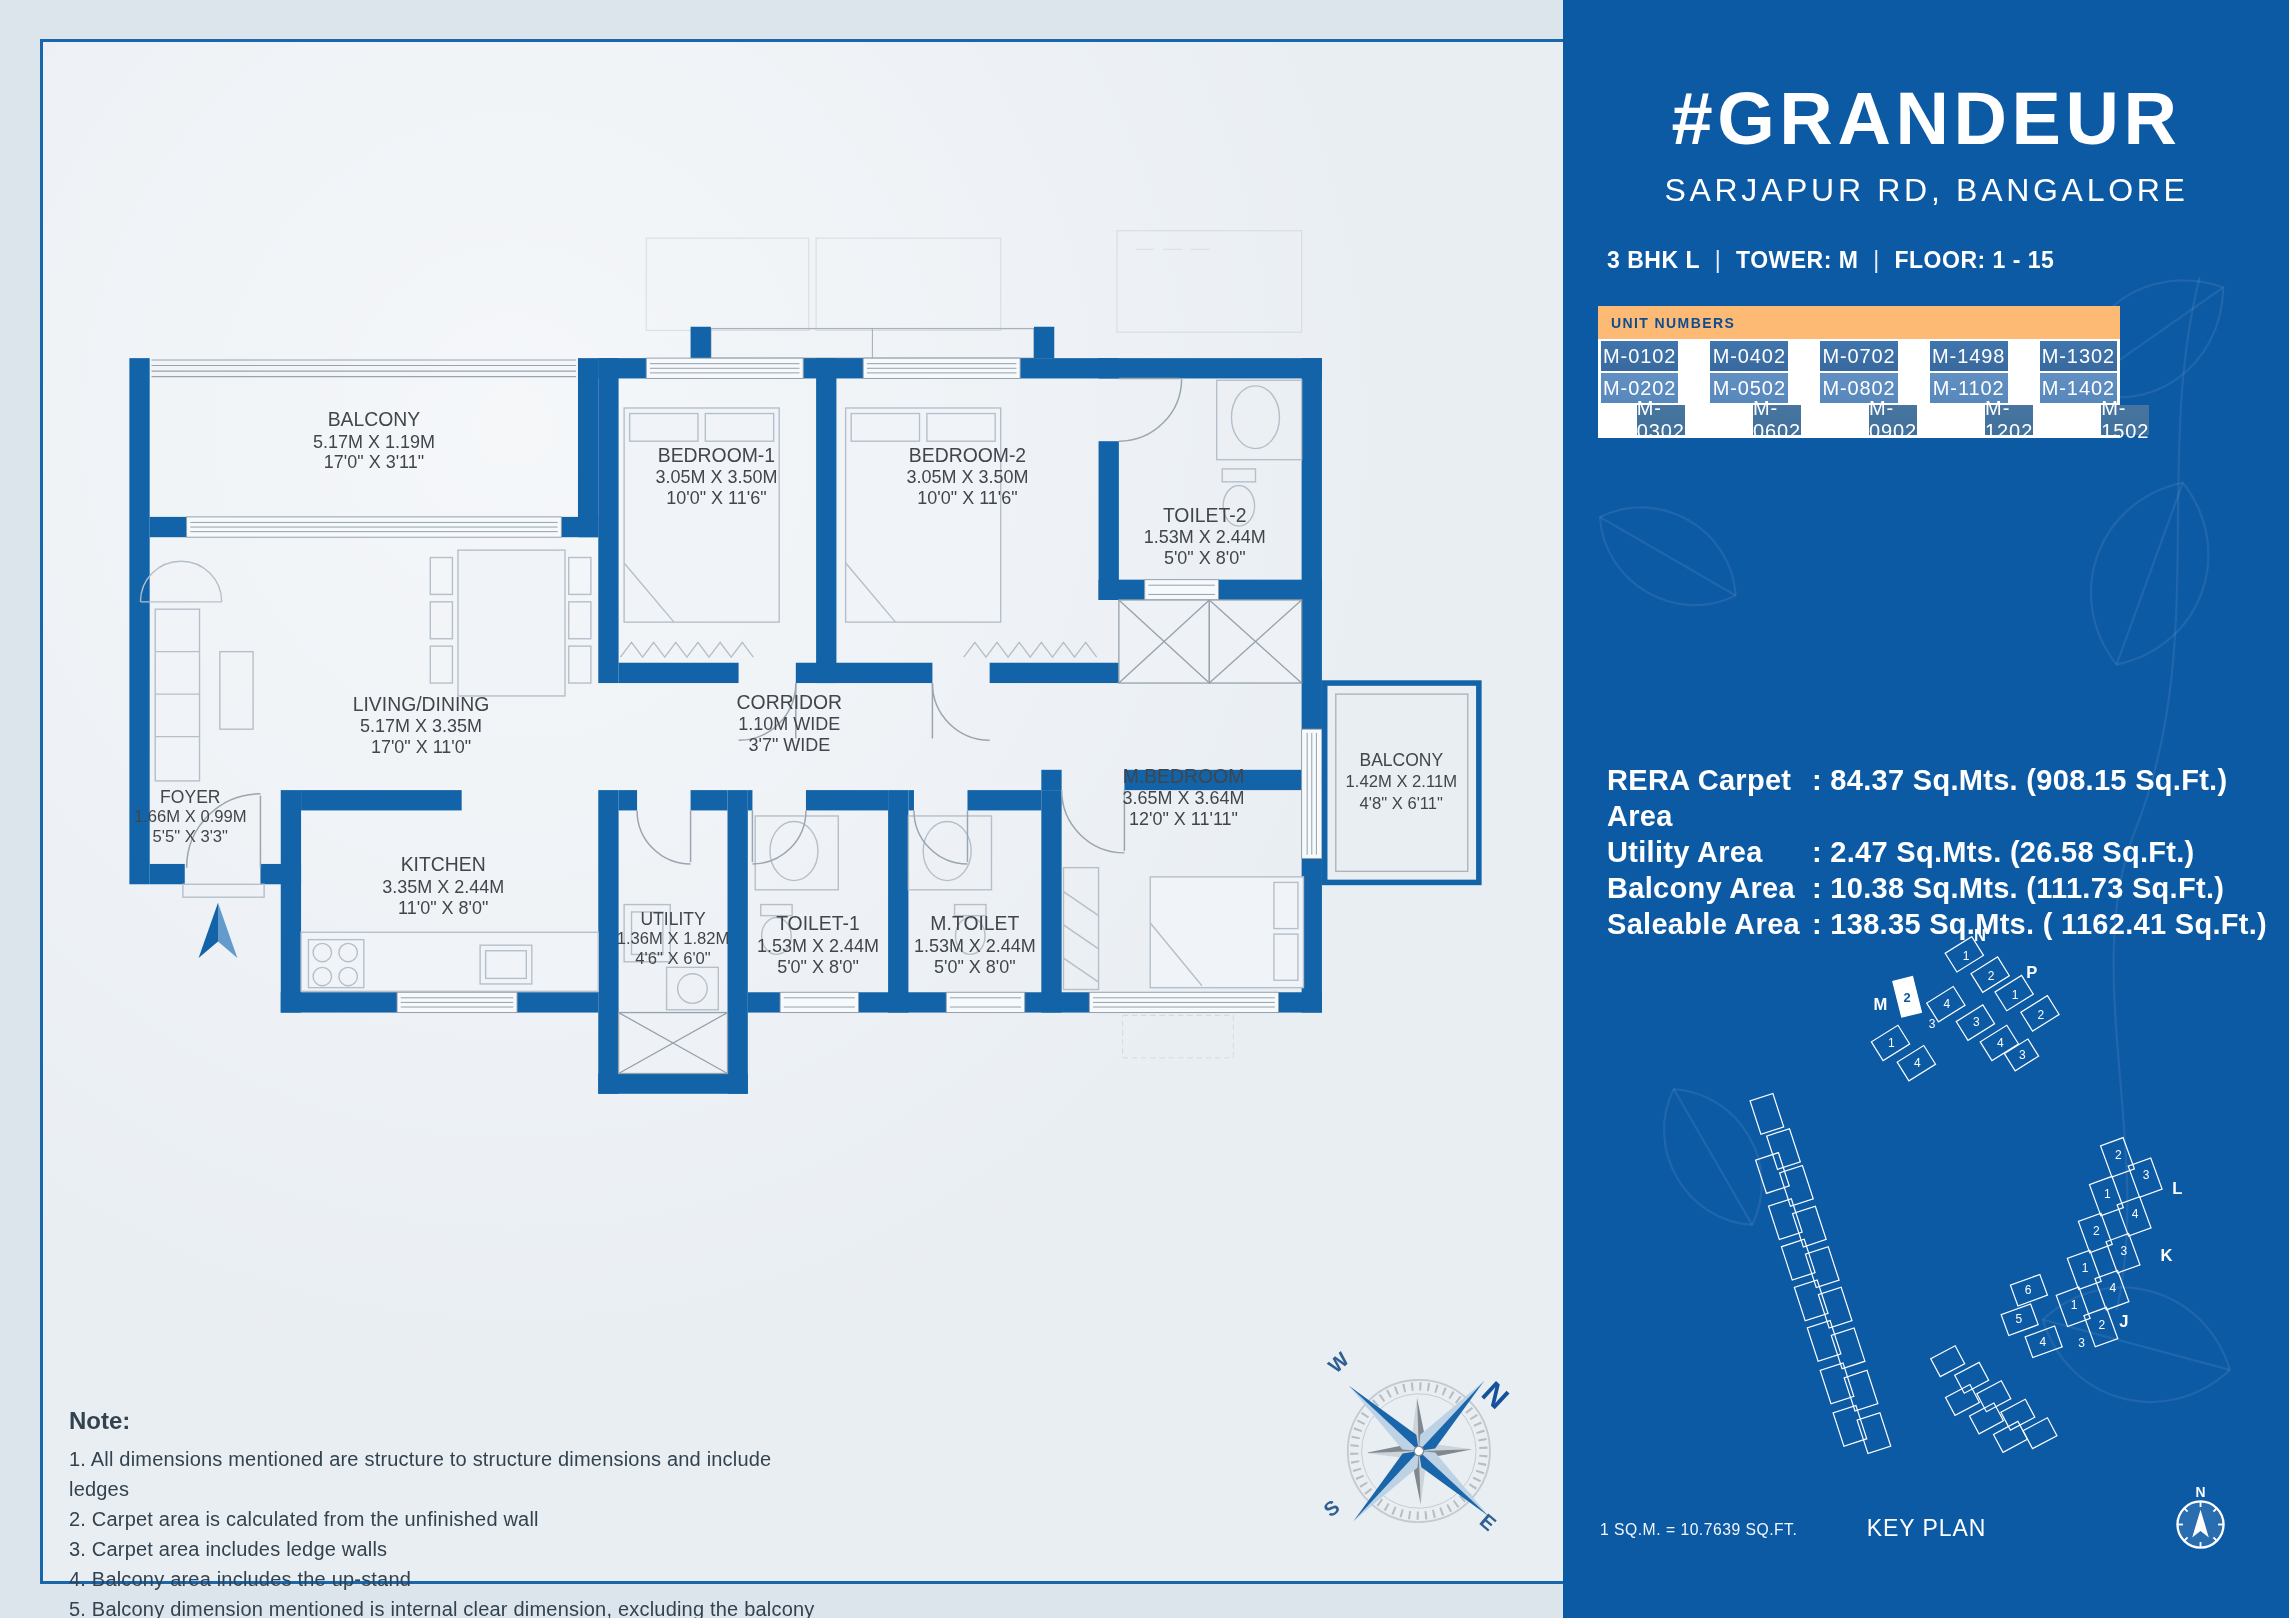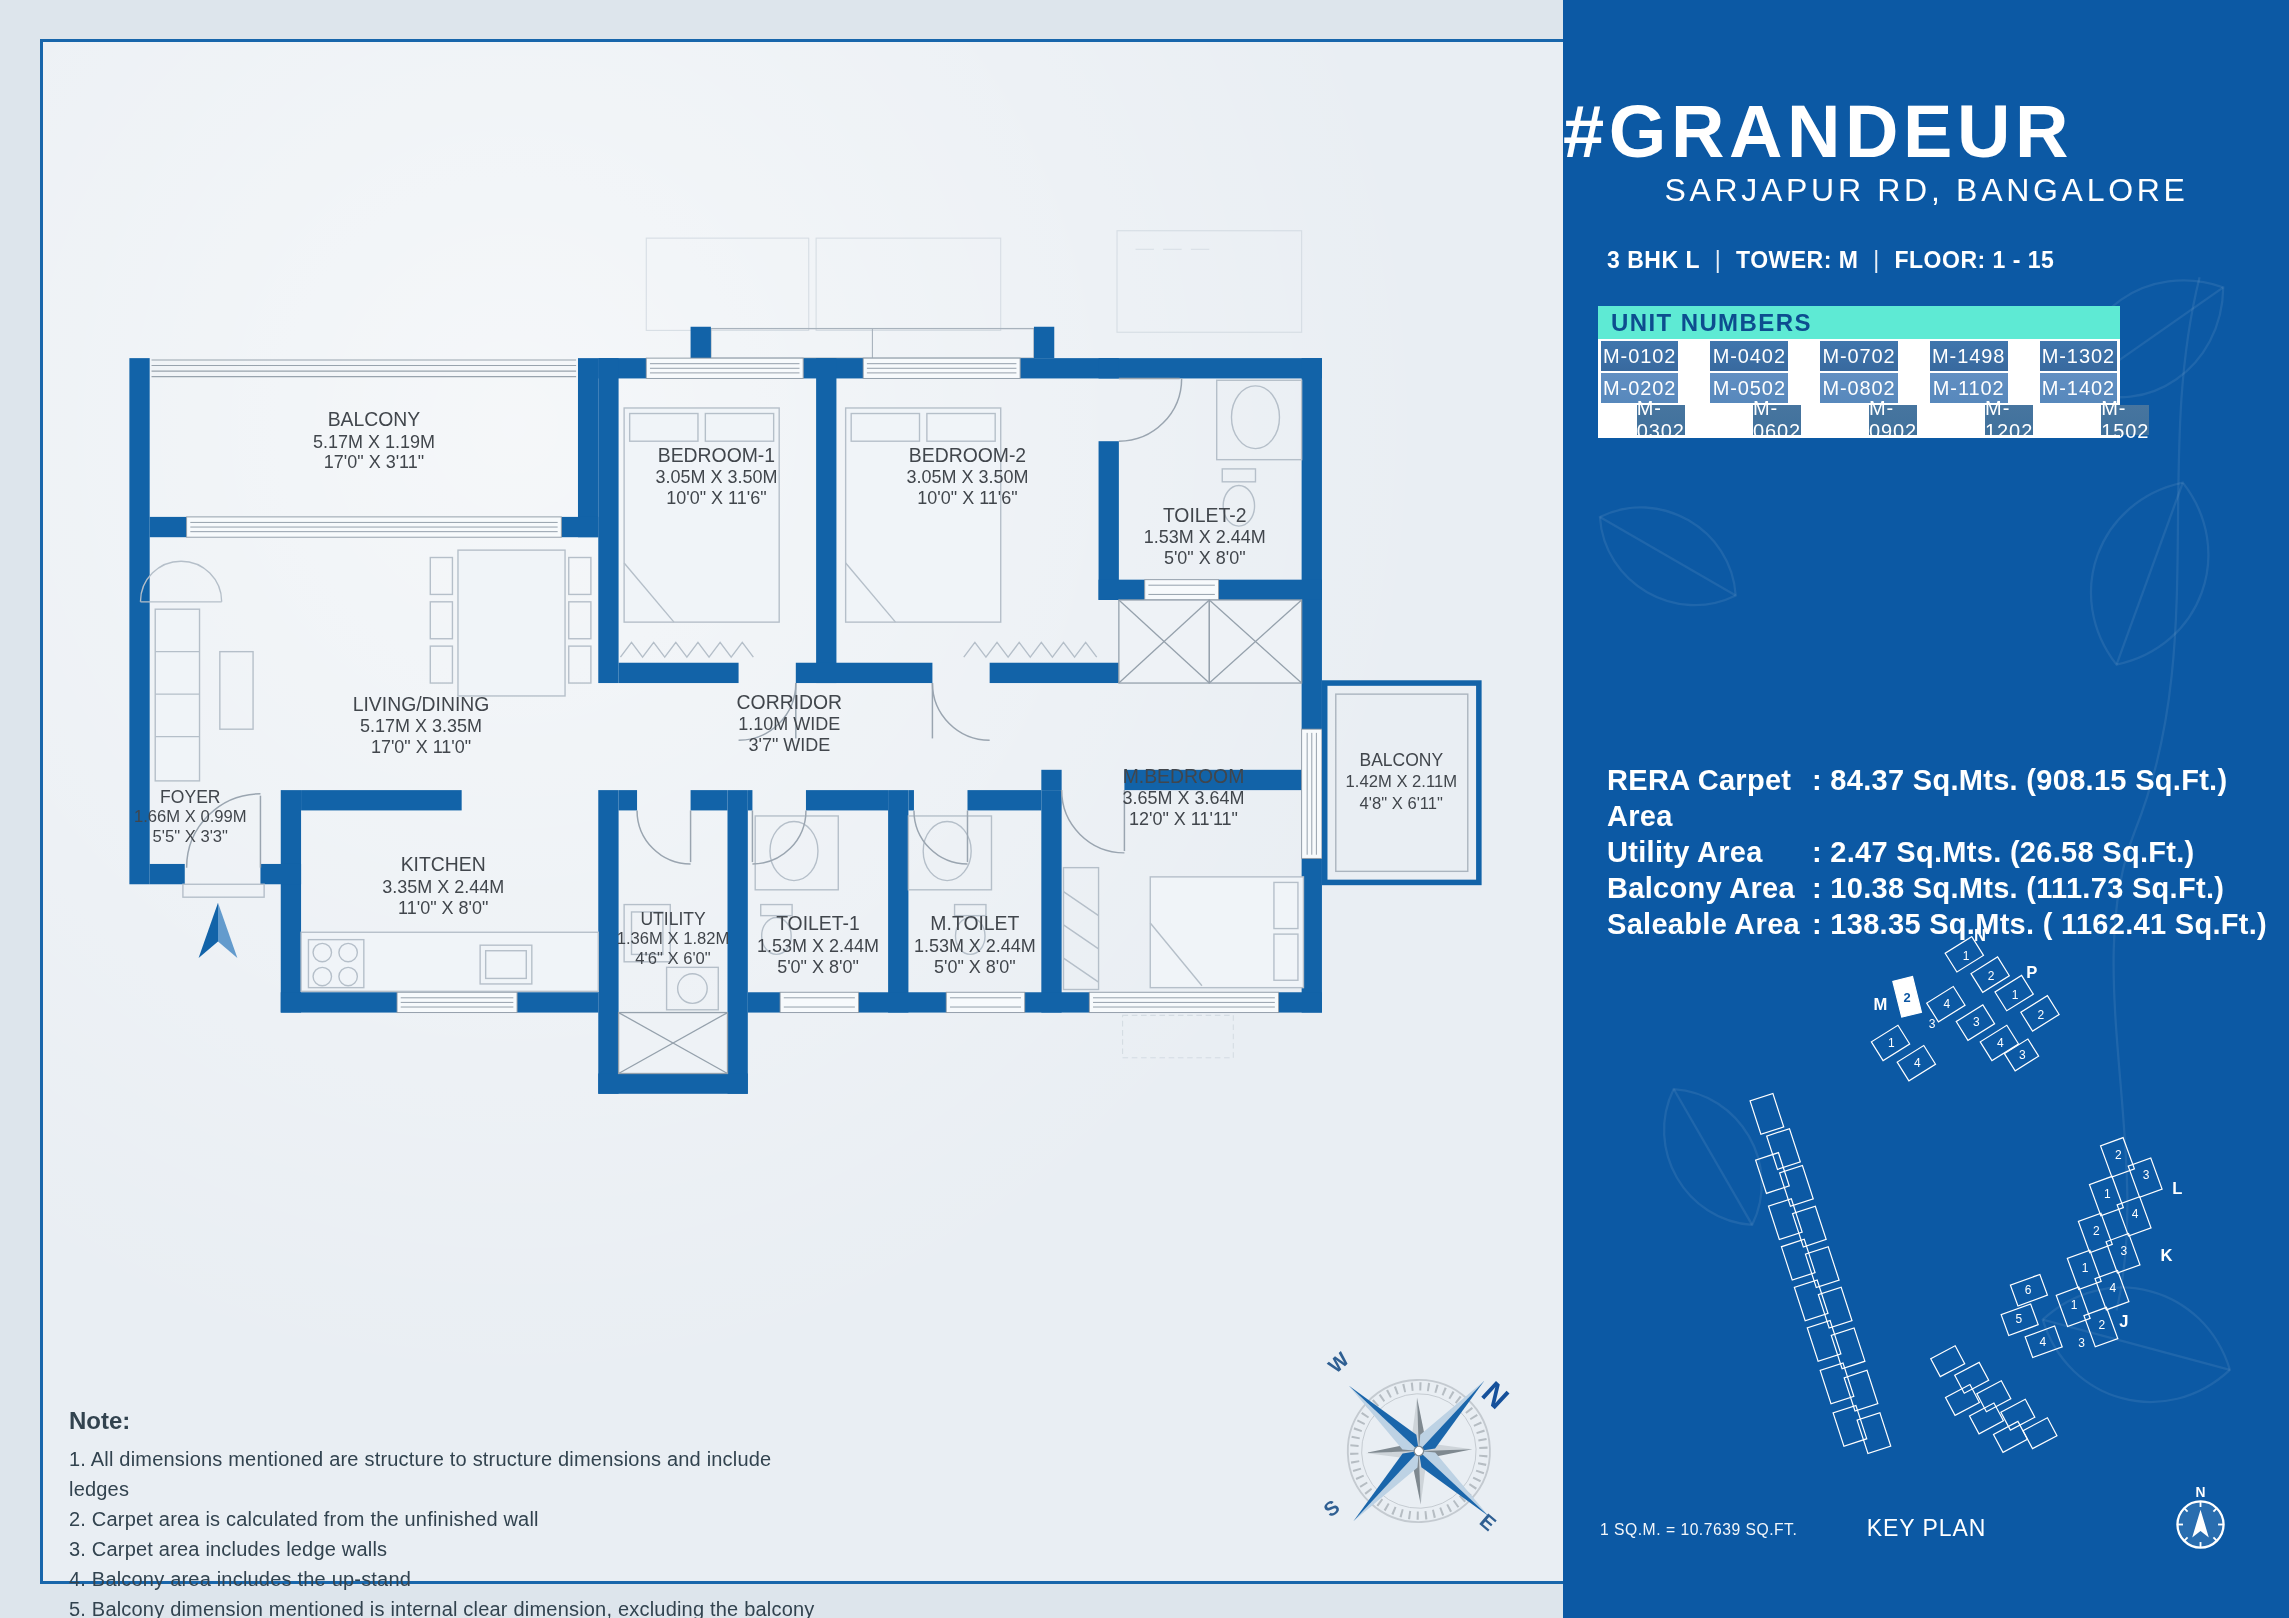--- a/index.html
+++ b/index.html
@@ -18,27 +18,27 @@
       radial-gradient(ellipse at 30% 25%, rgba(255,255,255,.55), rgba(255,255,255,0) 60%),
       #e9eef3;
   }
   .plan-svg{position:absolute;left:0;top:0;}
   .note{position:absolute;left:69px;top:1407px;color:#32434f;width:757px;}
   .note-heading{font-size:24px;font-weight:700;margin-bottom:9.2px;}
   .note-item{font-size:20px;font-weight:400;line-height:30px;letter-spacing:0.2px;}
   
   .panel{position:absolute;left:1563px;top:0;width:727px;height:1619px;background:#0c59a4;color:#fff;}
   .panel-svg{position:absolute;left:0;top:0;}
-  .title{position:absolute;left:0;top:76px;width:100%;font-size:74px;font-weight:800;letter-spacing:4.6px;margin-top:13px;}
+  .title{position:absolute;left:0;top:76px;width:100%;text-align:center;font-size:74px;font-weight:800;letter-spacing:4.6px;}
   .subtitle{position:absolute;left:0;top:172px;width:100%;text-align:center;font-size:32px;font-weight:500;letter-spacing:3.7px;}
   .spec{position:absolute;left:44px;top:247px;font-size:23px;font-weight:700;letter-spacing:0.5px;display:flex;align-items:center;}
   .spec .sep{font-weight:300;margin:0 14.8px;opacity:.9;}
   .unit-table{position:absolute;left:35px;top:306px;width:522px;background:#ffffff;padding-bottom:2.8px;}
   .unit-table .ut-header{height:33px;display:flex;align-items:center;padding-left:13px;
-    color:#0d4d8f;font-size:24px;font-weight:700;letter-spacing:1.4px;background:#5eead4;}
+    color:#0d4d8f;font-size:14px;font-weight:700;letter-spacing:1.4px;background:#fdba74;}
   .ut-row{display:grid;grid-template-columns:repeat(5,1fr);grid-gap:2.8px;margin:0 2.8px 0 2.8px;border-top:2.8px solid #fff;gap:32px;}
   .ut-cell{height:30px;display:flex;align-items:center;justify-content:center;
     color:#fff;font-size:20px;font-weight:500;letter-spacing:0.9px;}
   .ut-row.r0 .ut-cell{background:linear-gradient(#4076ad,#38699e);}
   .ut-row.r1 .ut-cell{background:linear-gradient(#618fc2,#5788bc);}
   .ut-row.r2 .ut-cell{background:linear-gradient(#47759f,#40719c);margin-left:36px;}
   .areas{position:absolute;left:44px;top:762px;}
   .area-row{display:flex;font-size:29px;font-weight:600;line-height:36px;letter-spacing:0.3px;}
   .area-label{width:205px;}
   .scale-note{position:absolute;left:37px;top:1521px;font-size:15.7px;font-weight:500;letter-spacing:0.5px;opacity:.95;}

